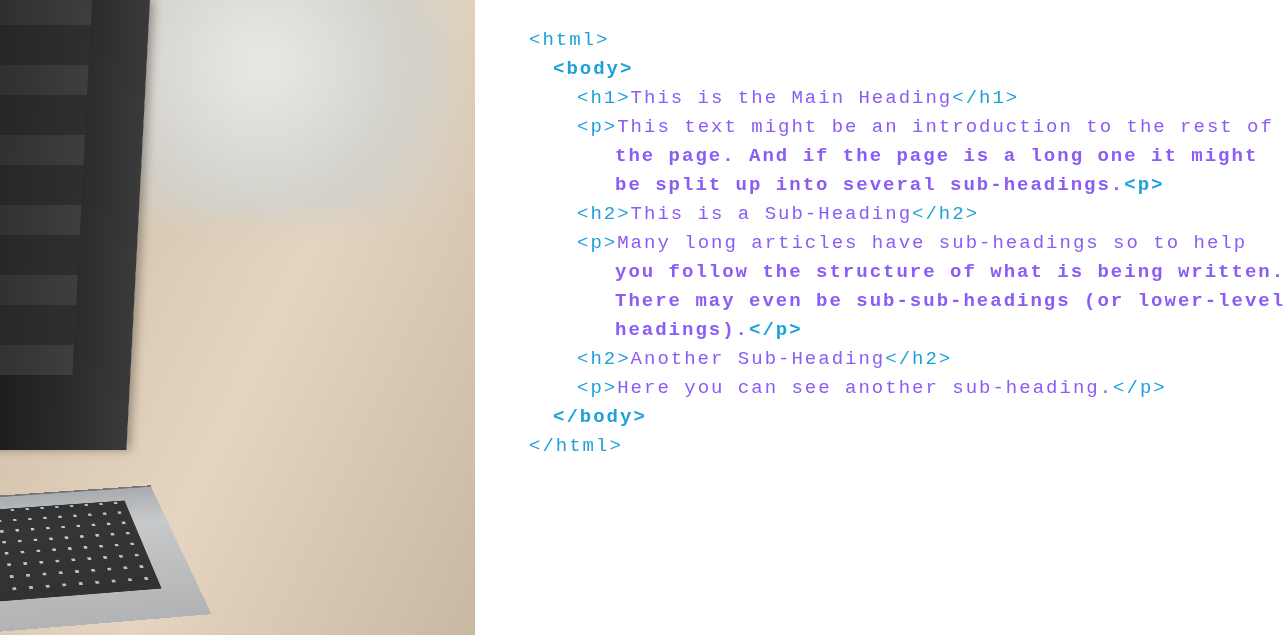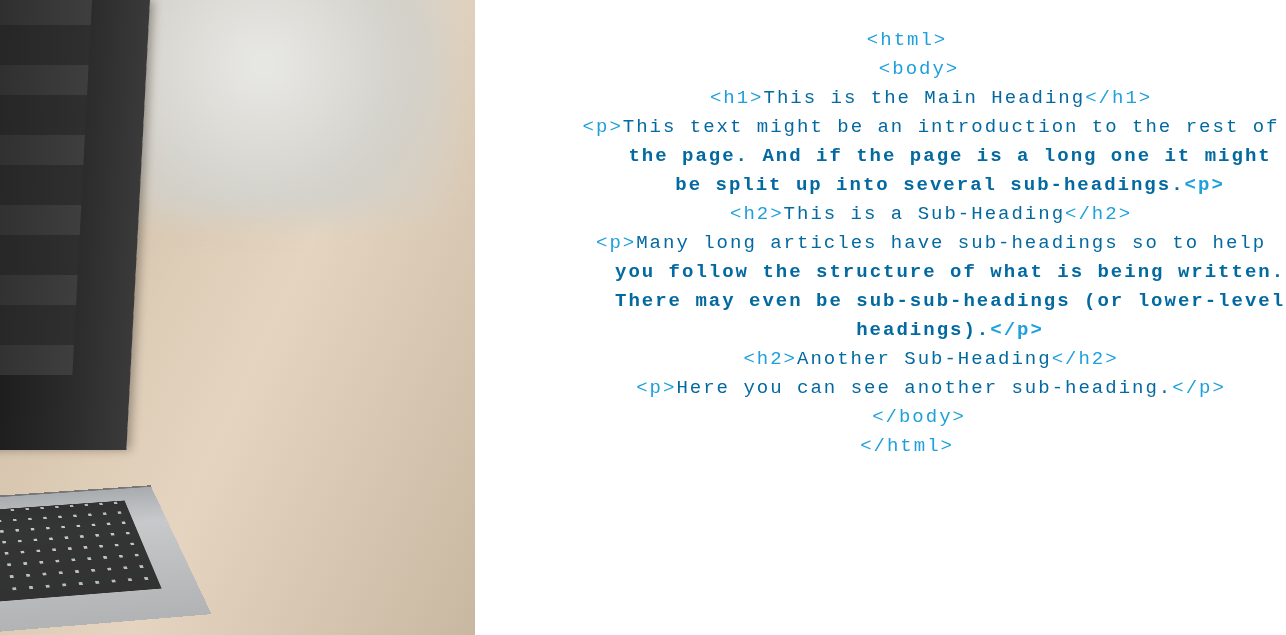--- a/index.html
+++ b/index.html
@@ -67,26 +67,26 @@
     background: radial-gradient(circle at 40% 40%, #e9e9e6 0%, #d2d0c9 60%, transparent 100%);
     filter: blur(14px);
   }
 
   .code-panel {
     flex: 1;
     padding: 26px 30px 0 54px;
     color: #2c2c2c;
     white-space: pre;
   }
-  .line { display: block; text-align: center; }
-  .i1 { padding-left: 24px; }
+  .line { display: block; }
+  .i1 { padding-left: 24px; font-weight: bold; }
   .i2 { padding-left: 48px; }
   .i3 { padding-left: 86px; font-weight: bold; }
   .tag { color: #1ea0dc; }
-  .txt { color: #0369a1; }
+  .txt { color: #8b5cf6; }
 </style>
 </head>
 <body>
 
 <div class="left-image">
   <div class="blur1"></div>
   <div class="screen"></div>
   <div class="kb"></div>
 </div>
 

